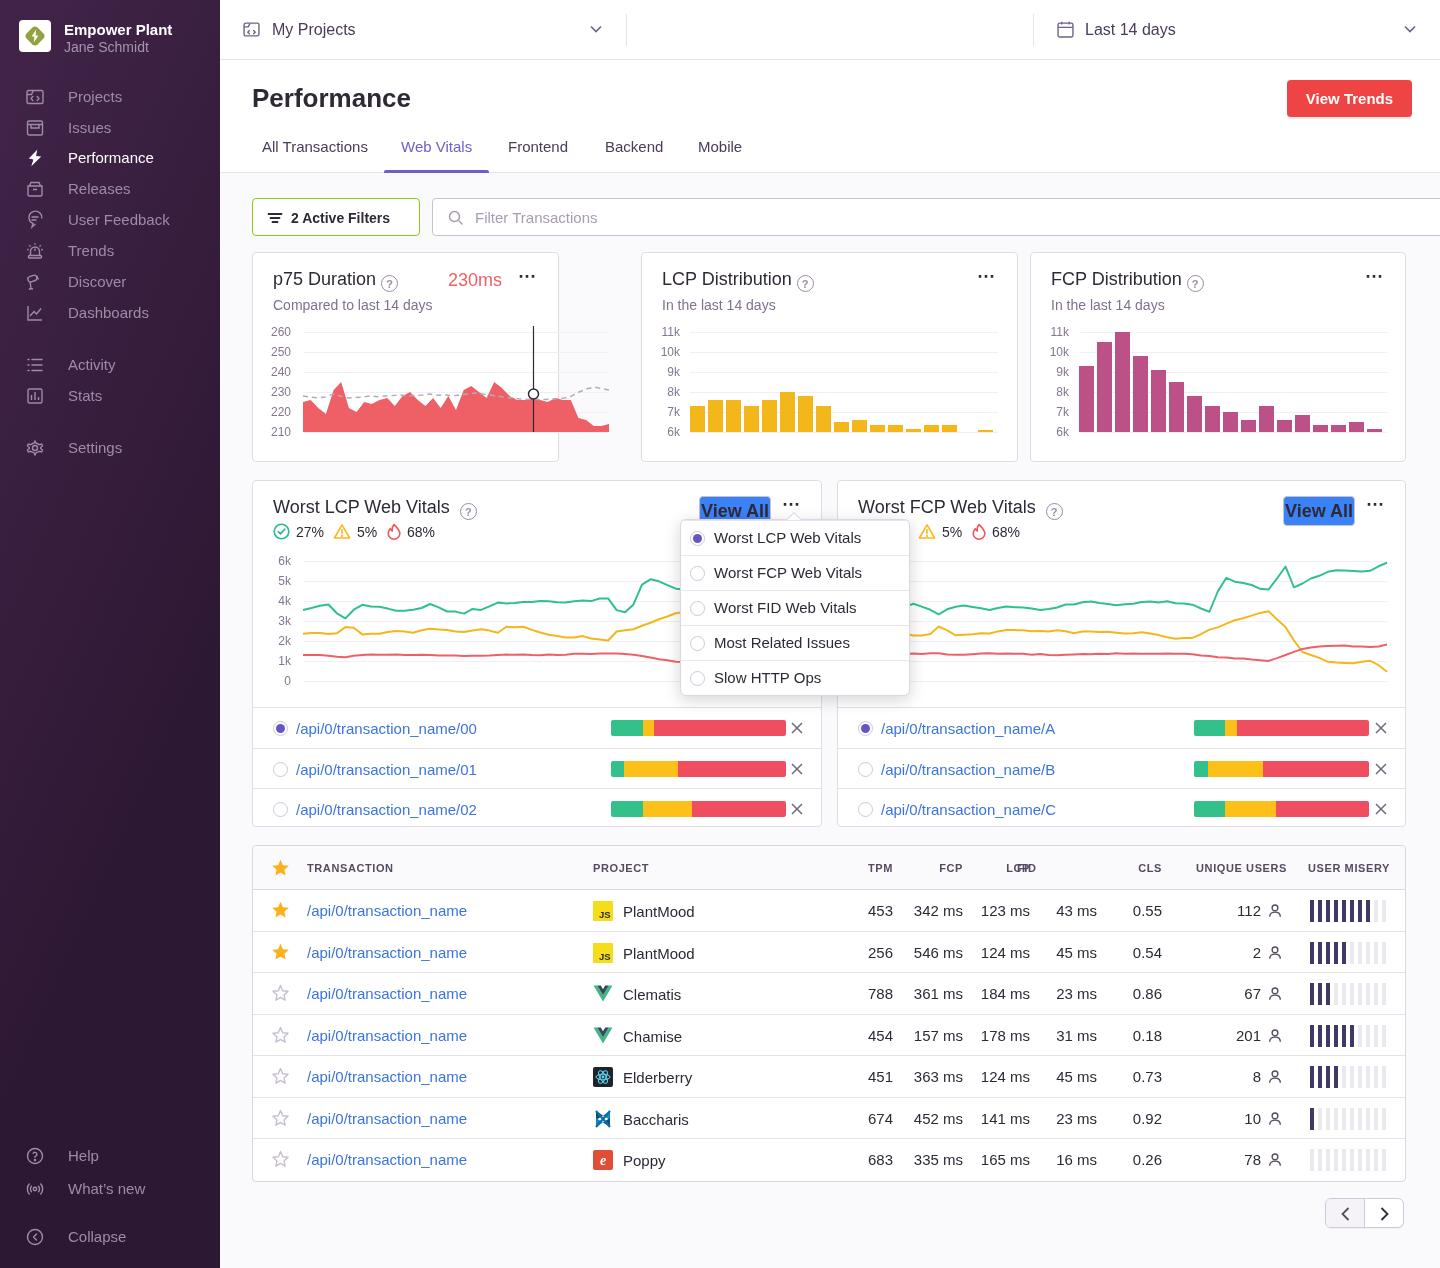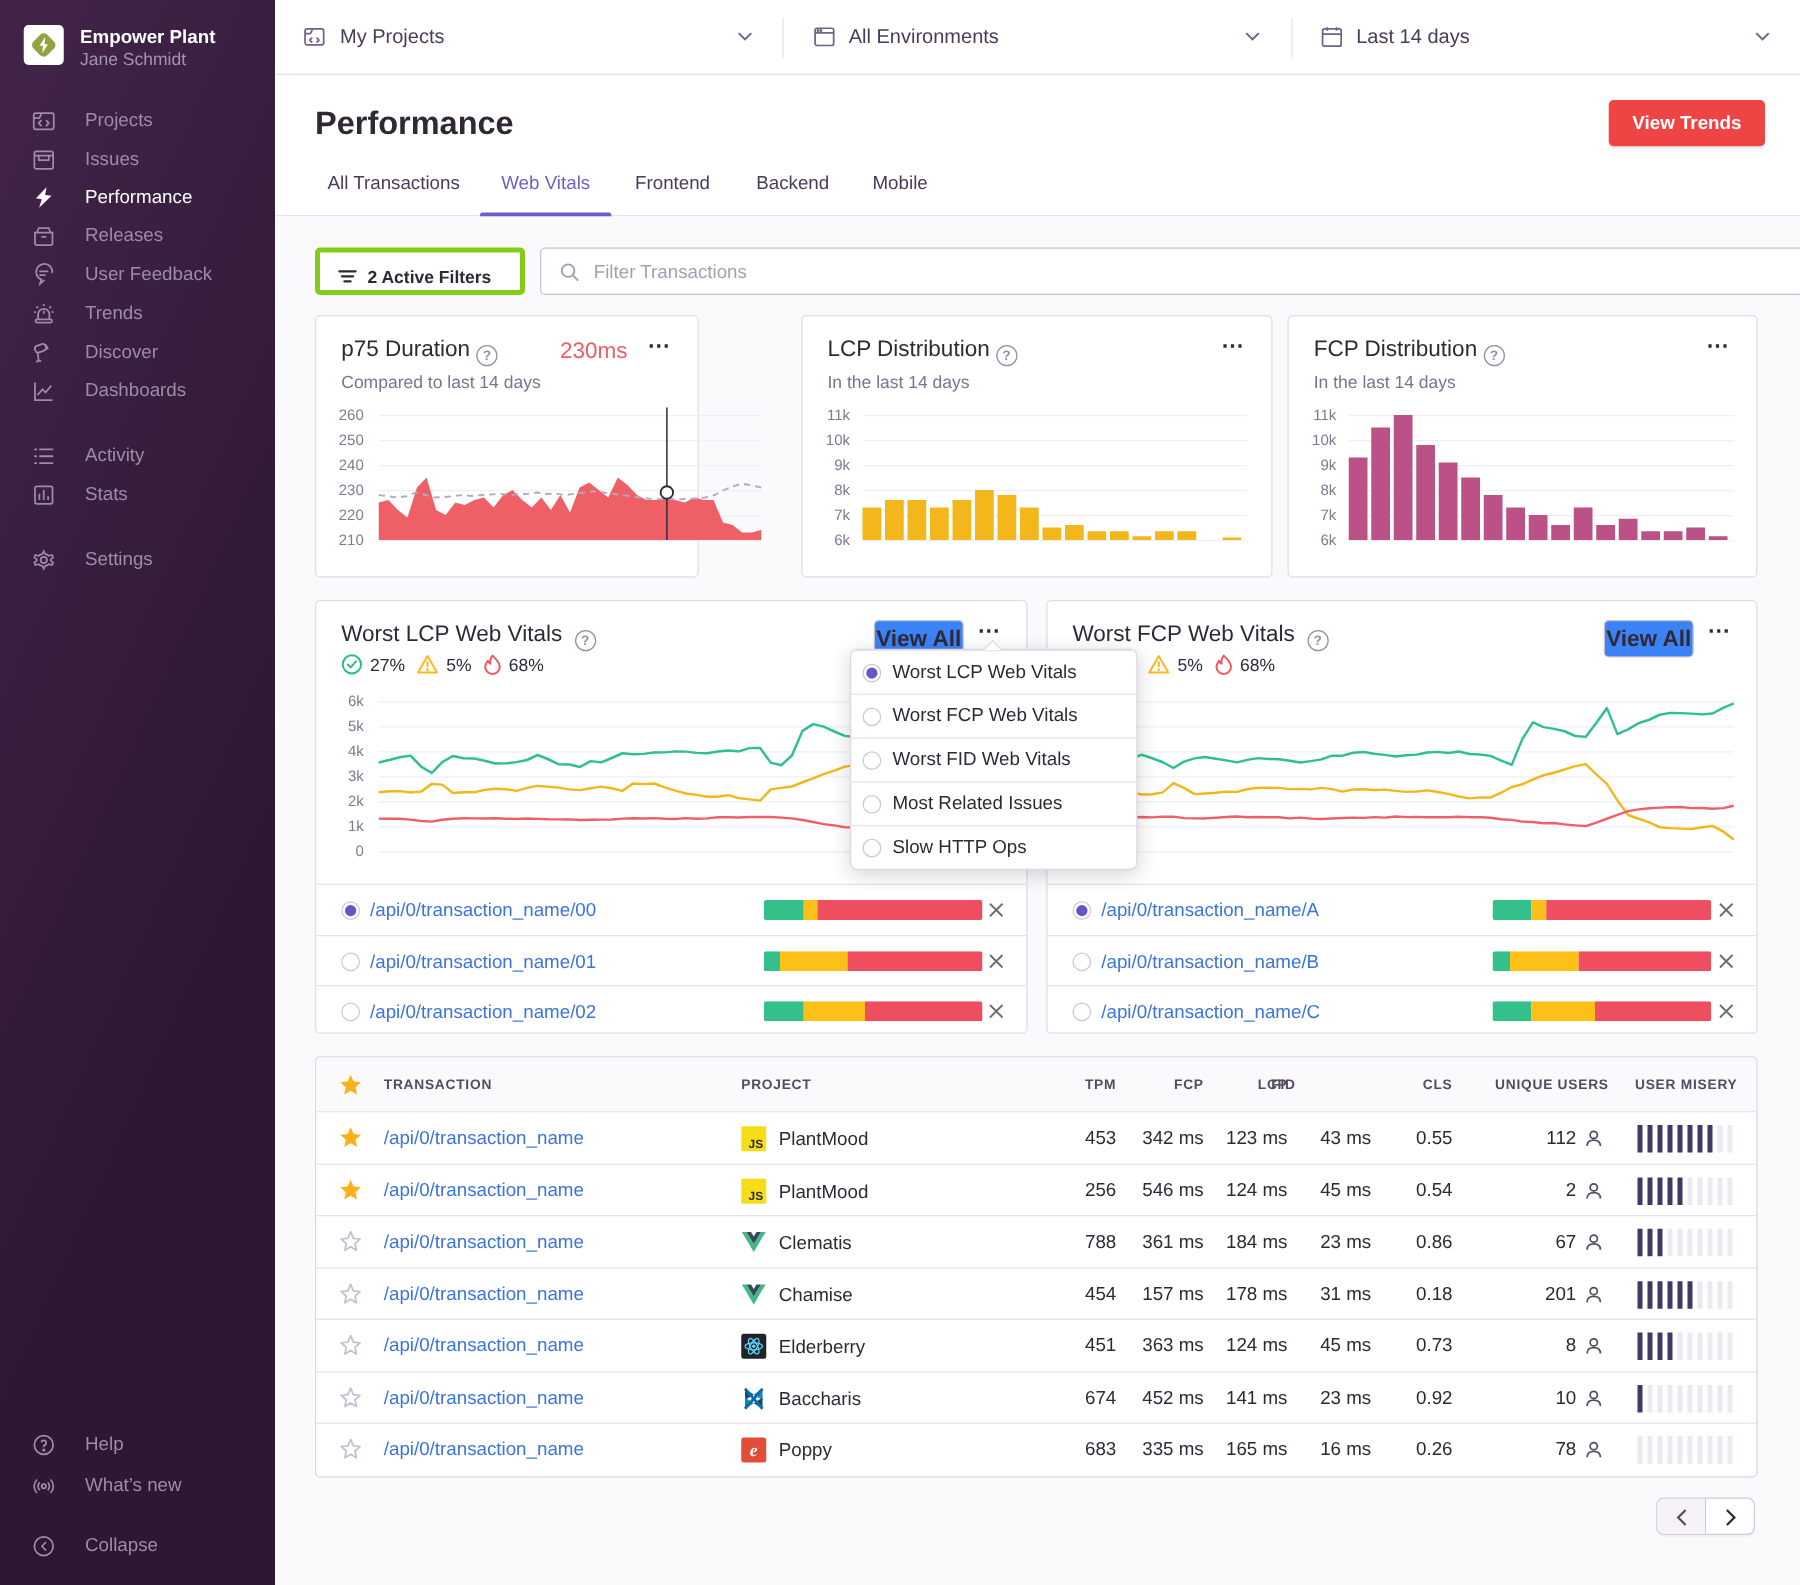--- a/index.html
+++ b/index.html
@@ -21,21 +21,21 @@
 .tbchev { position:absolute; top:25px; width:12px; height:8px; }
 .tbdiv { position:absolute; top:14px; width:1px; height:32px; background:#e7e1ec; }
 .pghead { position:absolute; left:220px; top:60px; width:1220px; height:113px; background:#fff; border-bottom:1px solid #e7e1ec; }
 .pgtitle { position:absolute; left:32px; top:23px; font-size:26px; color:#2f2936; font-weight:bold; letter-spacing:0; }
 .viewtrends { position:absolute; right:28px; top:20px; width:125px; height:37px; background:#ef4444; border-radius:4px; color:#fff; font-weight:bold; font-size:15px; text-align:center; line-height:37px; box-shadow:0 2px 0 rgba(0,0,0,0.08); }
 .tabs { position:absolute; left:32px; top:78px; font-size:15px; color:#4a3b57; }
 .tab { position:absolute; top:0; white-space:nowrap; }
 .tab.active { color:#6c5fc7; }
 .tabline { position:absolute; background:#6c5fc7; height:3px; top:32px; border-radius:2px 2px 0 0; }
 .content { position:absolute; left:220px; top:174px; width:1220px; height:1094px; background:#faf9fb; }
-.filterbtn { position:absolute; left:32px; top:24px; width:168px; height:38px; background:#fff; border:4px solid #84cc16; border-radius:4px; font-size:14px; font-weight:bold; color:#2f2936;text-align:right; }
+.filterbtn { position:absolute; left:32px; top:24px; width:168px; height:38px; background:#fff; border:1px solid #84cc16; border-radius:4px; font-size:14px; font-weight:bold; color:#2f2936;text-align:right; }
 .searchbox { position:absolute; left:212px; top:24px; width:1172px; height:38px; background:#fff; border:1px solid #c9c0d1; border-radius:4px; }
 .searchph { position:absolute; left:42px; top:10px; font-size:15px; color:#a89cb2; }
 .card { position:absolute; background:#fff; border:1px solid #e0dce5; border-radius:4px; }
 .ctitle { position:absolute; left:20px; top:16px; font-size:18px; color:#2f2936; white-space:nowrap; }
 .csub { position:absolute; left:20px; top:44px; font-size:14px; color:#80708f; }
 .cdots { position:absolute; font-size:18px; color:#2f2936; letter-spacing:2px; font-weight:bold; }
 .help { display:inline-block; width:17px; height:17px; border:1.5px solid #998da5; border-radius:50%; color:#998da5; font-size:11px; text-align:center; line-height:16px; font-weight:bold; vertical-align:-3px; }
 .ylab { position:absolute; font-size:12px; color:#84768f; text-align:right; width:30px; }
 .red { color:#ee6066; }
 .viewall { position:absolute; width:72px; height:30px; background:#3b82f6; border:1px solid #c9c0d1; border-radius:4px; font-size:18px; font-weight:bold; color:#2f2936; text-align:center; line-height:28px; }
@@ -188,32 +188,20 @@
         <rect x="1" y="2" width="14" height="12" rx="1.5"></rect>
         <path d="M1 5.5 L5 5.5 L6.5 2.5"></path>
         <path d="M6 9 L4.5 10.5 L6 12 M10 9 L11.5 10.5 L10 12" stroke-linecap="round" stroke-linejoin="round"></path>
       </svg>
     <div class="tbtxt" style="left:52px">My Projects</div>
     <svg class="tbchev" style="left:370px" viewBox="0 0 12 8" fill="none" stroke="#6f6287" stroke-width="1.6">
         <path d="M1 1.5 L6 6.5 L11 1.5"></path>
       </svg>
   </div>
   <div class="tbdiv" style="left:406px"></div>
-  <div class="tbsec" style="left:407px;width:406px;">
-    <svg class="tbico" style="left:24px" viewBox="0 0 16 16" fill="none" stroke="#6f6287" stroke-width="1.3">
-        <rect x="1" y="1.5" width="14" height="13" rx="1.5"></rect>
-        <path d="M1 5 H15"></path>
-        <circle cx="3.2" cy="3.2" r="0.5" fill="#6f6287"></circle>
-        <circle cx="5.4" cy="3.2" r="0.5" fill="#6f6287"></circle>
-      </svg>
-    <div class="tbtxt" style="left:52px">All Environments</div>
-    <svg class="tbchev" style="left:369px" viewBox="0 0 12 8" fill="none" stroke="#6f6287" stroke-width="1.6">
-        <path d="M1 1.5 L6 6.5 L11 1.5"></path>
-      </svg>
-  </div>
   <div class="tbdiv" style="left:813px"></div>
   <div class="tbsec" style="left:814px;width:406px;">
     <svg class="tbico" style="left:23px" viewBox="0 0 16 16" fill="none" stroke="#6f6287" stroke-width="1.3">
         <rect x="1" y="2" width="14" height="13" rx="1.5"></rect>
         <path d="M1 6 H15 M4.5 0.8 V3.4 M11.5 0.8 V3.4"></path>
       </svg>
     <div class="tbtxt" style="left:51px">Last 14 days</div>
     <svg class="tbchev" style="left:370px" viewBox="0 0 12 8" fill="none" stroke="#6f6287" stroke-width="1.6">
         <path d="M1 1.5 L6 6.5 L11 1.5"></path>
       </svg>

